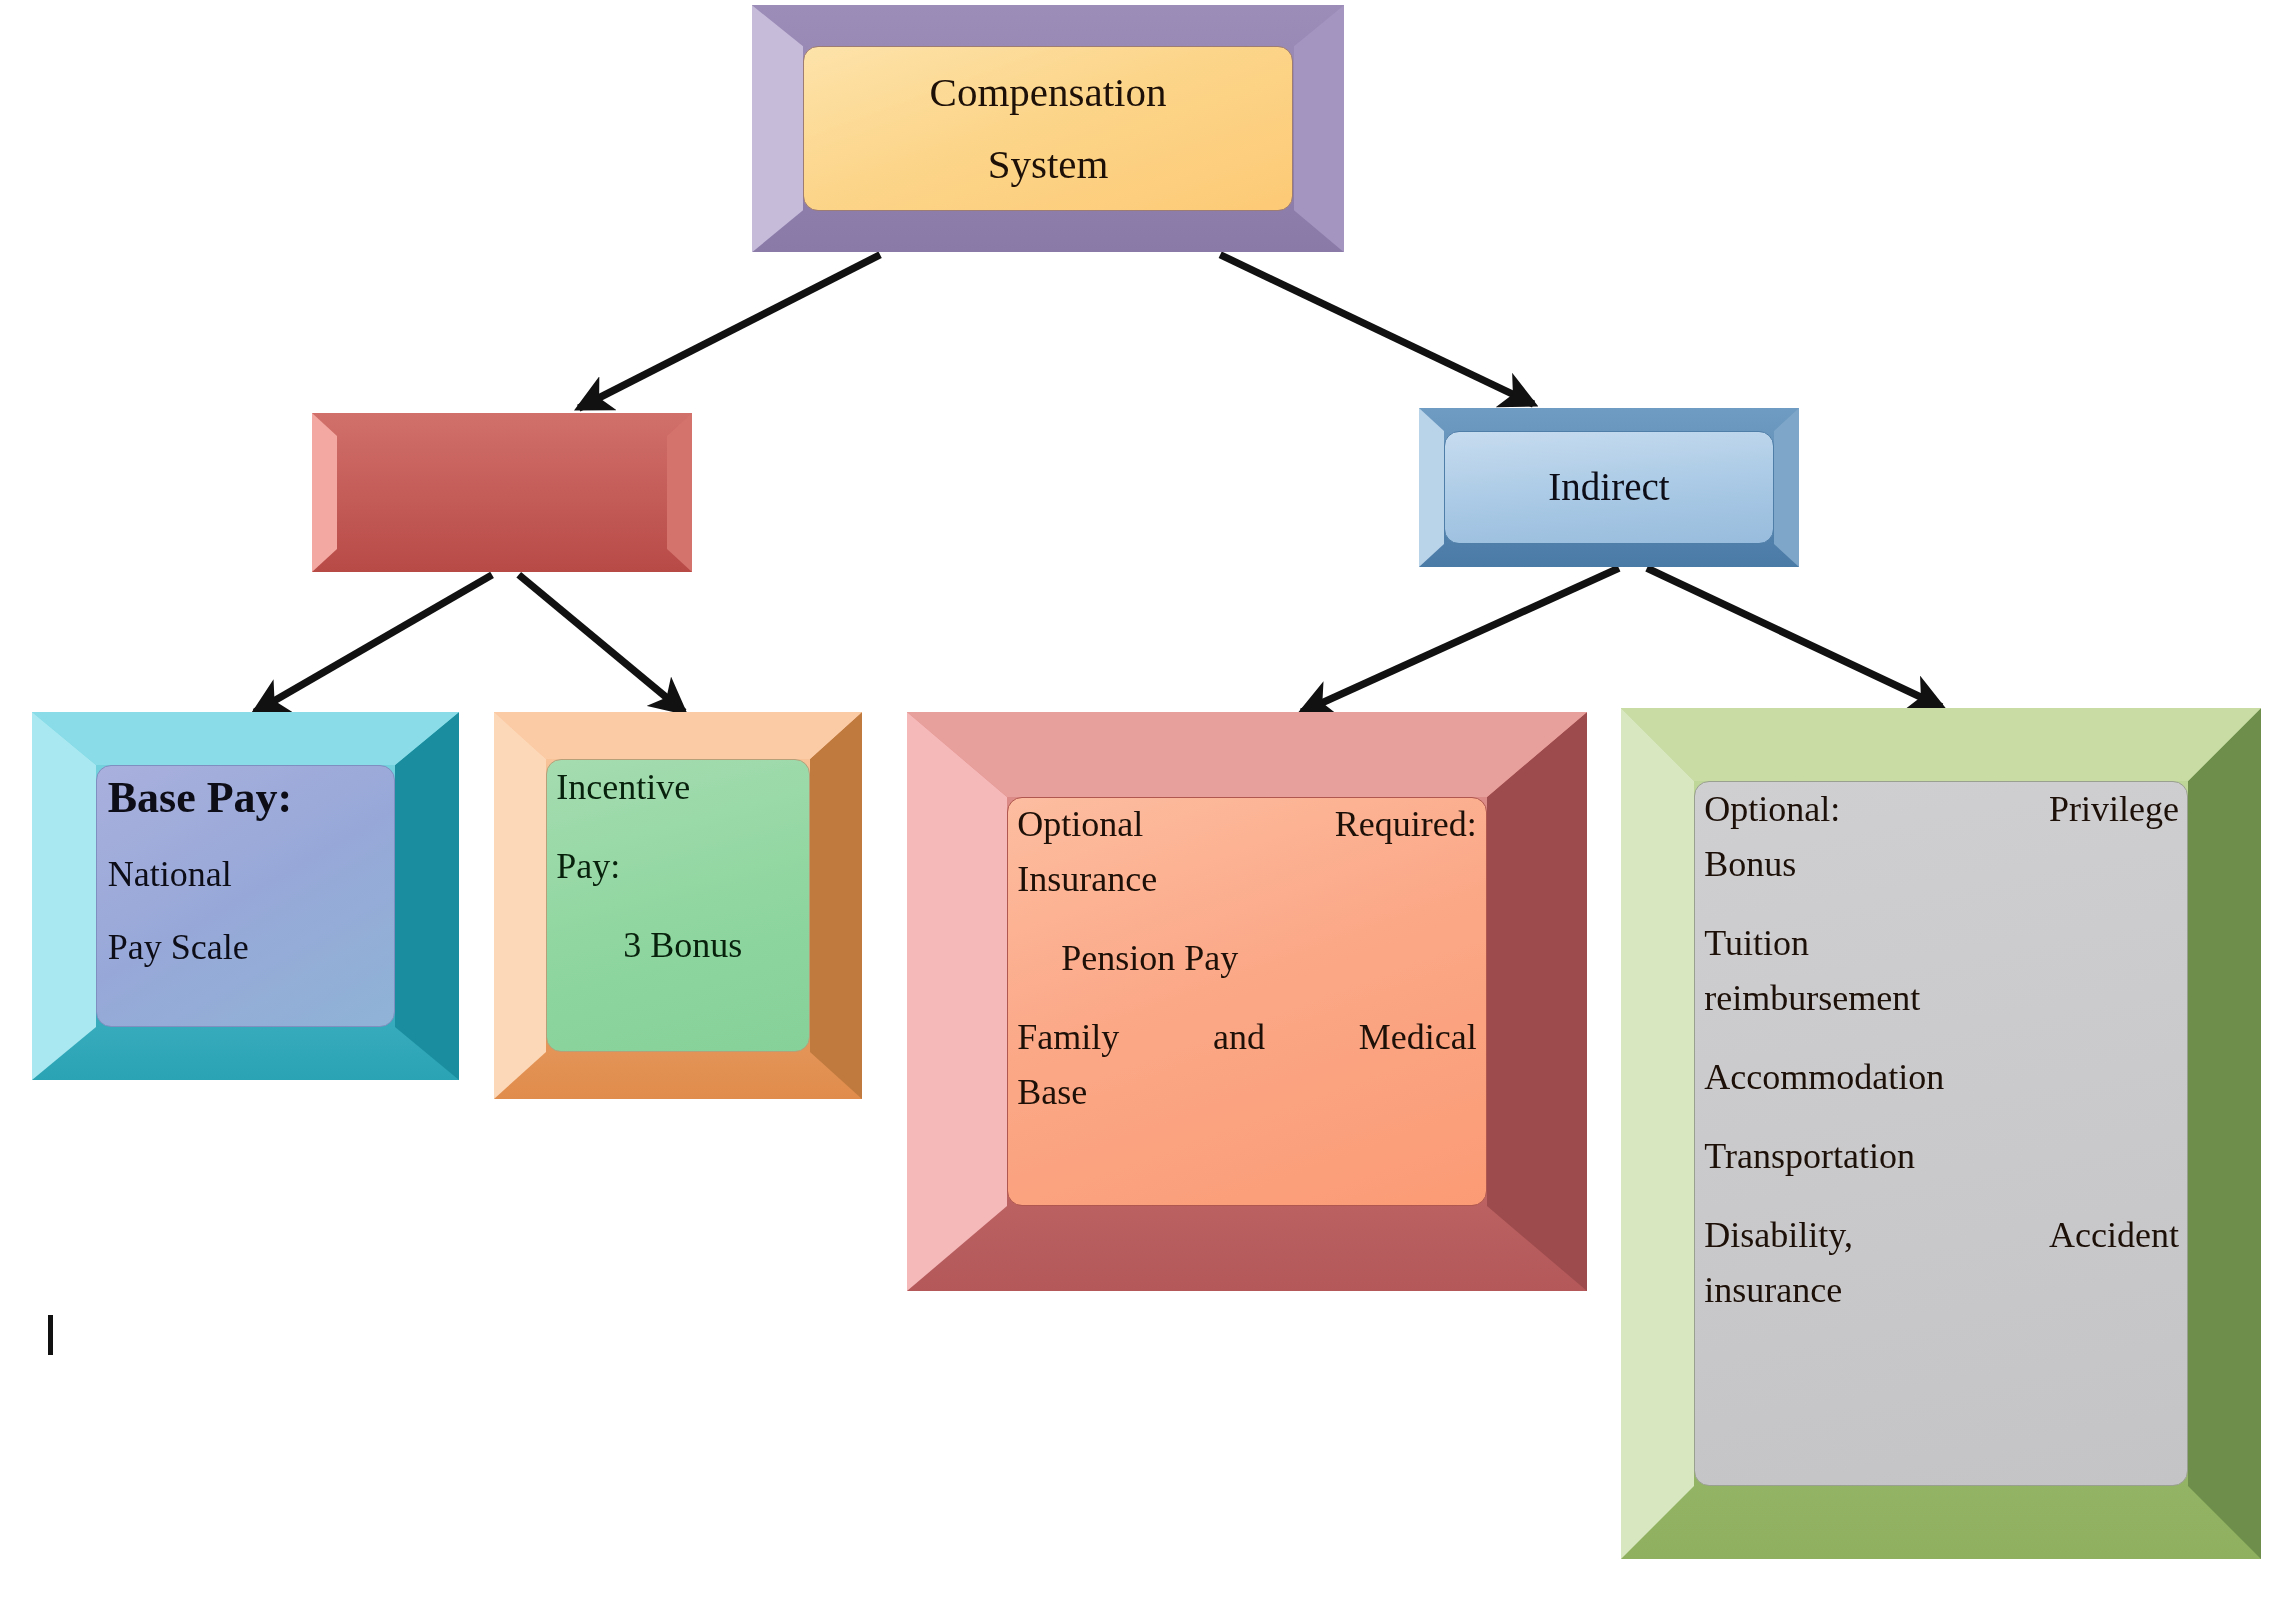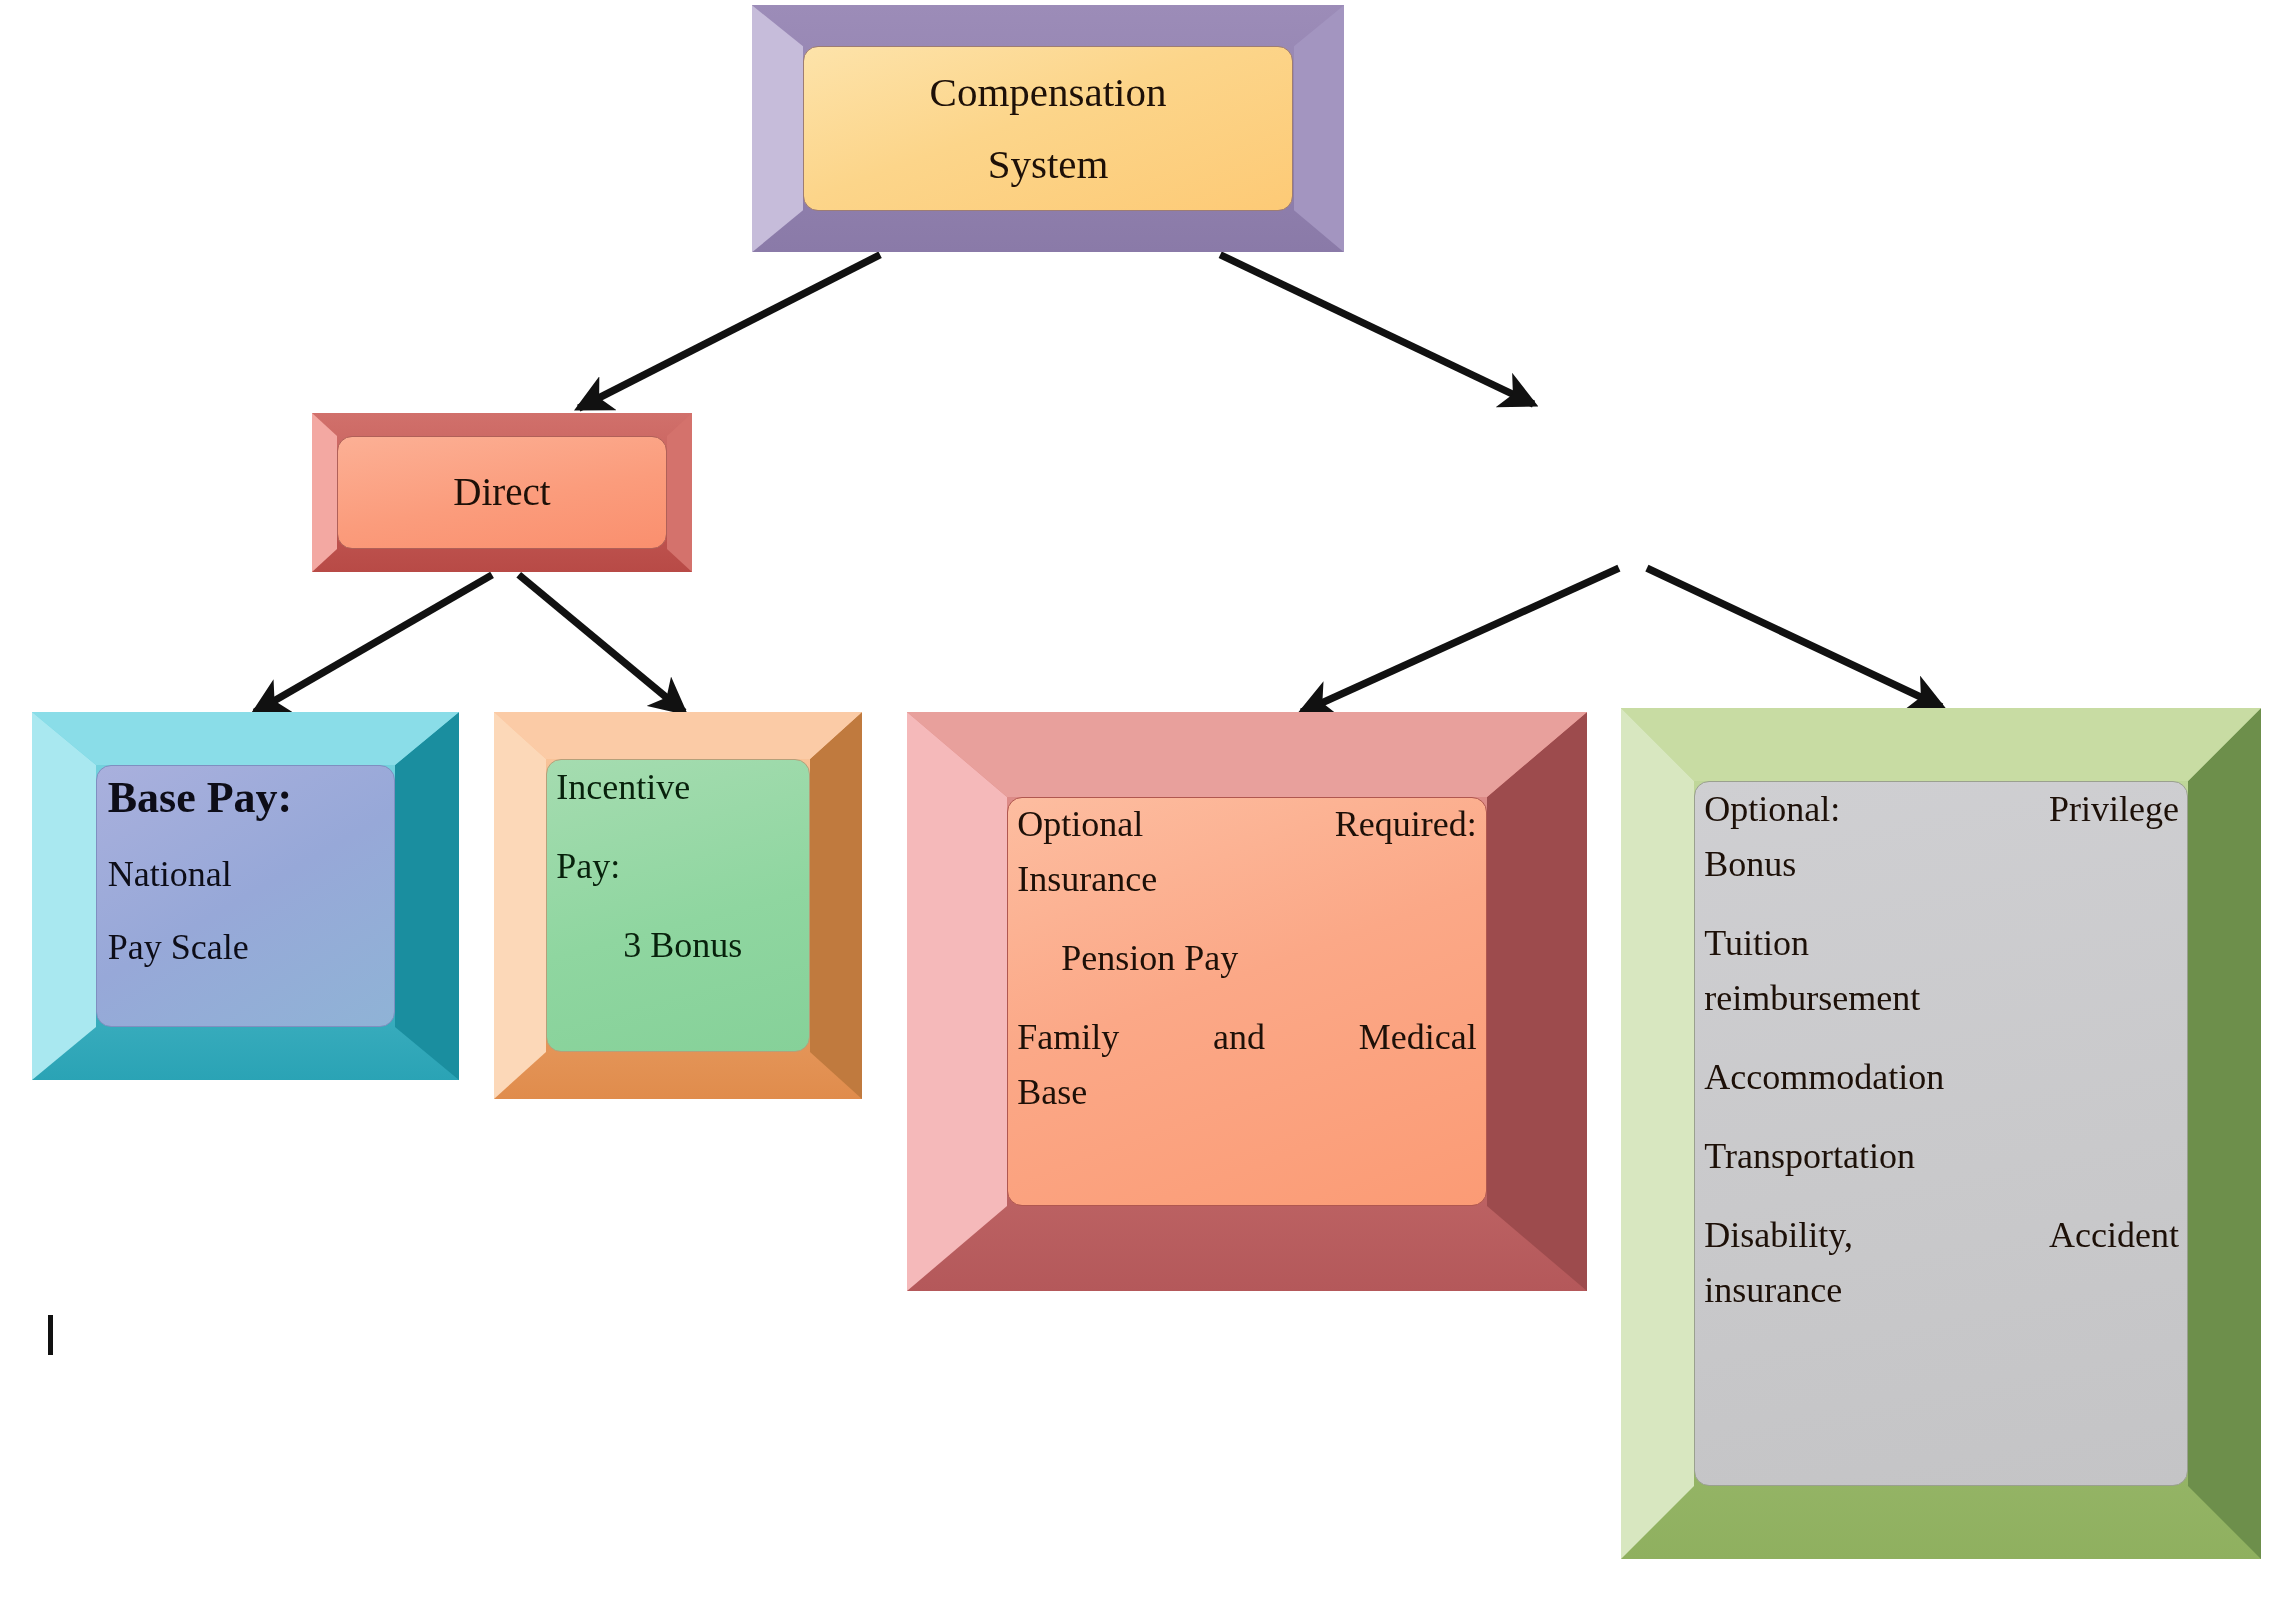--- a/index.html
+++ b/index.html
@@ -117,27 +117,37 @@
 
   <div class="bevel" style="left:312px; top:413px; width:380px; height:159px;">
     <div class="face" style="background:linear-gradient(180deg,#d1706b 0%,#b84a46 100%);">
       <div class="side" style="left:0;top:0;width:100%;height:100%;
            background:#f3a8a2;
            clip-path:polygon(0 0, 25px 23px, 25px 136px, 0 159px);"></div>
       <div class="side" style="left:0;top:0;width:100%;height:100%;
            background:#d4726c;
            clip-path:polygon(380px 0, 380px 159px, 355px 136px, 355px 23px);"></div>
     </div>
+  </div>
+
+  <div class="bevel" style="left:1419px; top:408px; width:380px; height:159px;">
+    <div class="face" style="background:linear-gradient(180deg,#6f9cc2 0%,#4a7aa6 100%);">
+      <div class="side" style="left:0;top:0;width:100%;height:100%;
+           background:#b9d3e9;
+           clip-path:polygon(0 0, 25px 23px, 25px 136px, 0 159px);"></div>
+      <div class="side" style="left:0;top:0;width:100%;height:100%;
+           background:#7ea6c8;
+           clip-path:polygon(380px 0, 380px 159px, 355px 136px, 355px 23px);"></div>
+    </div>
     <div class="inner center" style="left:25px; top:23px; right:25px; bottom:23px;
-                background:linear-gradient(170deg,#fcb095 0%,#fb9c7c 55%,#fa8f6e 100%);
-                border:1.3px solid #b06058;">
-      <div class="line" style="font-size:39px;">Direct</div>
-    </div>
-  </div>
-
+                background:linear-gradient(175deg,#c7dcef 0%,#a9c9e5 55%,#98bcdd 100%);
+                border:1.3px solid #4f7ea8;">
+      <div class="line blk" style="font-size:39px;">Indirect</div>
+    </div>
+  </div>
 
   <div class="bevel" style="left:32px; top:712px; width:427px; height:368px;">
     <div class="face" style="background:linear-gradient(180deg,#7fd9e4 0%,#2aa3b5 100%);">
       <div class="side" style="left:0;top:0;width:100%;height:100%;
            background:#a9e8f0;
            clip-path:polygon(0 0, 64px 53px, 64px 315px, 0 368px);"></div>
       <div class="side" style="left:0;top:0;width:100%;height:100%;
            background:#1a8e9f;
            clip-path:polygon(427px 0, 427px 368px, 363px 315px, 363px 53px);"></div>
       <div class="side" style="left:0;top:0;width:100%;height:100%;

